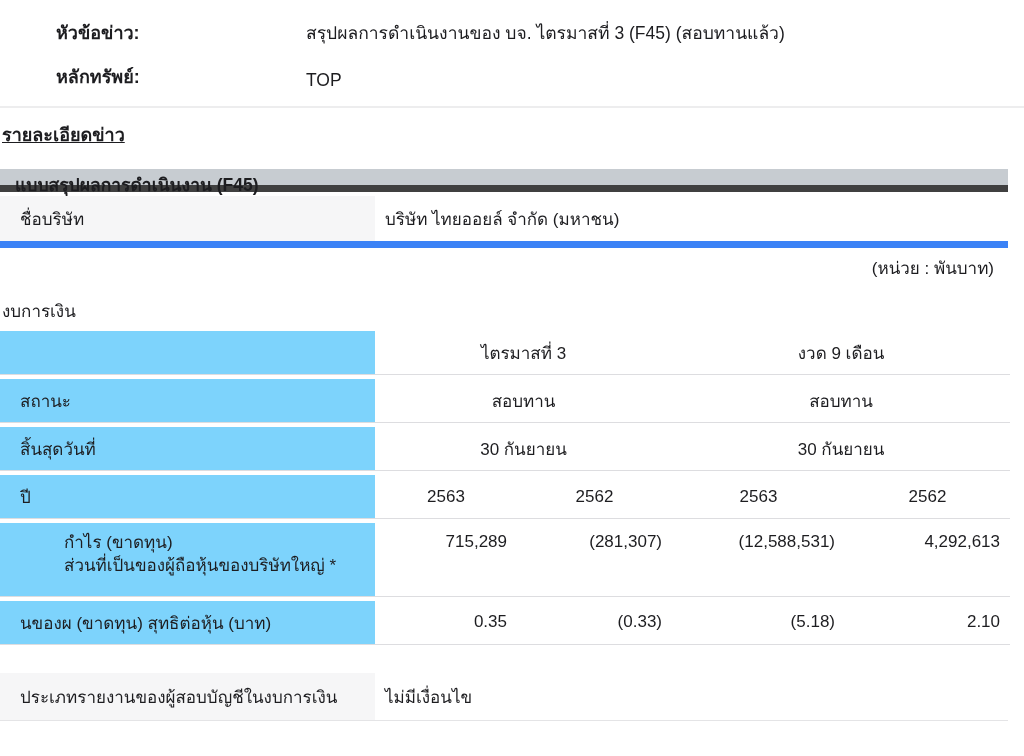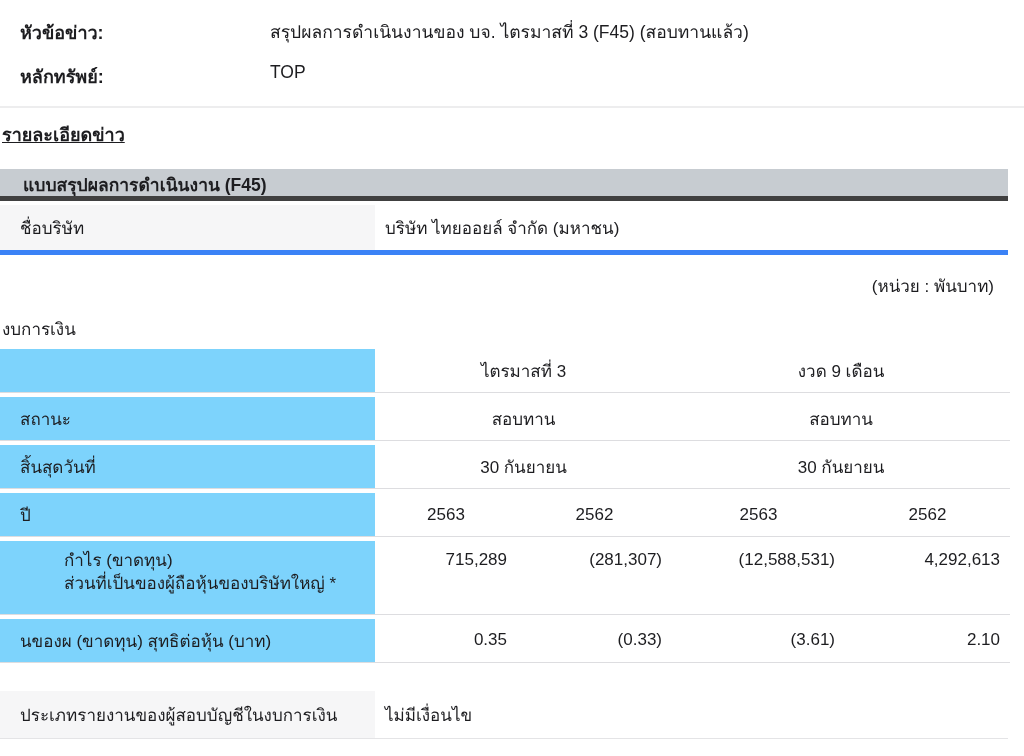--- a/index.html
+++ b/index.html
@@ -4,45 +4,45 @@
 <style>
   * { margin:0; padding:0; box-sizing:border-box; }
   html,body { background:#ffffff; }
   body {
     width:1024px; height:756px; overflow:hidden;
     font-family:"Liberation Sans","DejaVu Sans",sans-serif;
     color:#1d1d20; font-size:17px;
   }
   
   .top-section { padding-top:18px; }
-  .field-row { display:flex; align-items:flex-start; margin-bottom:15px; }
+  .field-row { display:flex; align-items:flex-end; margin-bottom:15px;margin-left:36px; }
   .field-label { width:270px; padding-left:20px; font-weight:bold; font-size:18px; }
   .field-value { font-size:17.5px; }
   .top-divider { border:none; border-top:2px solid #ededee; margin-top:14px; }
 
   .details-heading {
     display:inline-block; margin:12px 0 0 2px;
     font-size:18px; font-weight:600; text-decoration:underline;
     color:#1d1d20; cursor:pointer;
   }
 
   
   .f45-card { margin-top:20px; width:1008px; }
   .f45-title {
-    background:#c7ccd1; border-bottom:5px solid #404040;
-    height:32px; line-height:32px; padding-left:23px;
+    background:#c7ccd1; border-bottom:7px solid #404040;
+    height:23px; line-height:32px; padding-left:15px;
     font-weight:bold; font-size:17.5px;
   }
   .info-table { width:100%; border-collapse:separate; border-spacing:0 4px; }
-  .info-table td { border-bottom:5px solid #3b82f6; padding:9px 0; vertical-align:middle; }
+  .info-table td { border-bottom:7px solid #3b82f6; padding:9px 0; vertical-align:middle; }
   .info-table td.info-label { width:375px; background:#f6f6f7; padding-left:20px; }
   .info-table td.info-value { padding-left:10px; }
 
   
-  .unit-note { width:1008px; text-align:right; padding-right:14px; margin-top:13px; }
+  .unit-note { width:1008px; text-align:right; padding-right:14px; margin-top:2px; }
   .fin-section-label { margin:16px 0 3px 2px; }
 
   
   .fin-table { width:1010px; border-collapse:separate; border-spacing:0 4px; table-layout:fixed; }
   .fin-table col.c-label { width:375px; }
   .fin-table col.c1 { width:142px; }
   .fin-table col.c2 { width:155px; }
   .fin-table col.c3 { width:173px; }
   .fin-table col.c4 { width:165px; }
   .fin-table th, .fin-table td {
@@ -134,21 +134,21 @@
       </th>
       <td class="cell-num">715,289</td>
       <td class="cell-num">(281,307)</td>
       <td class="cell-num">(12,588,531)</td>
       <td class="cell-num">4,292,613</td>
     </tr>
     <tr>
       <th class="row-label">นของผ (ขาดทุน) สุทธิต่อหุ้น (บาท)</th>
       <td class="cell-num">0.35</td>
       <td class="cell-num">(0.33)</td>
-      <td class="cell-num">(3.61)</td>
+      <td class="cell-num">(5.18)</td>
       <td class="cell-num">2.10</td>
     </tr>
   </tbody>
 </table>
 
 <table class="auditor-table">
   <tbody>
     <tr>
       <td class="info-label">ประเภทรายงานของผู้สอบบัญชีในงบการเงิน</td>
       <td class="info-value">ไม่มีเงื่อนไข</td>

